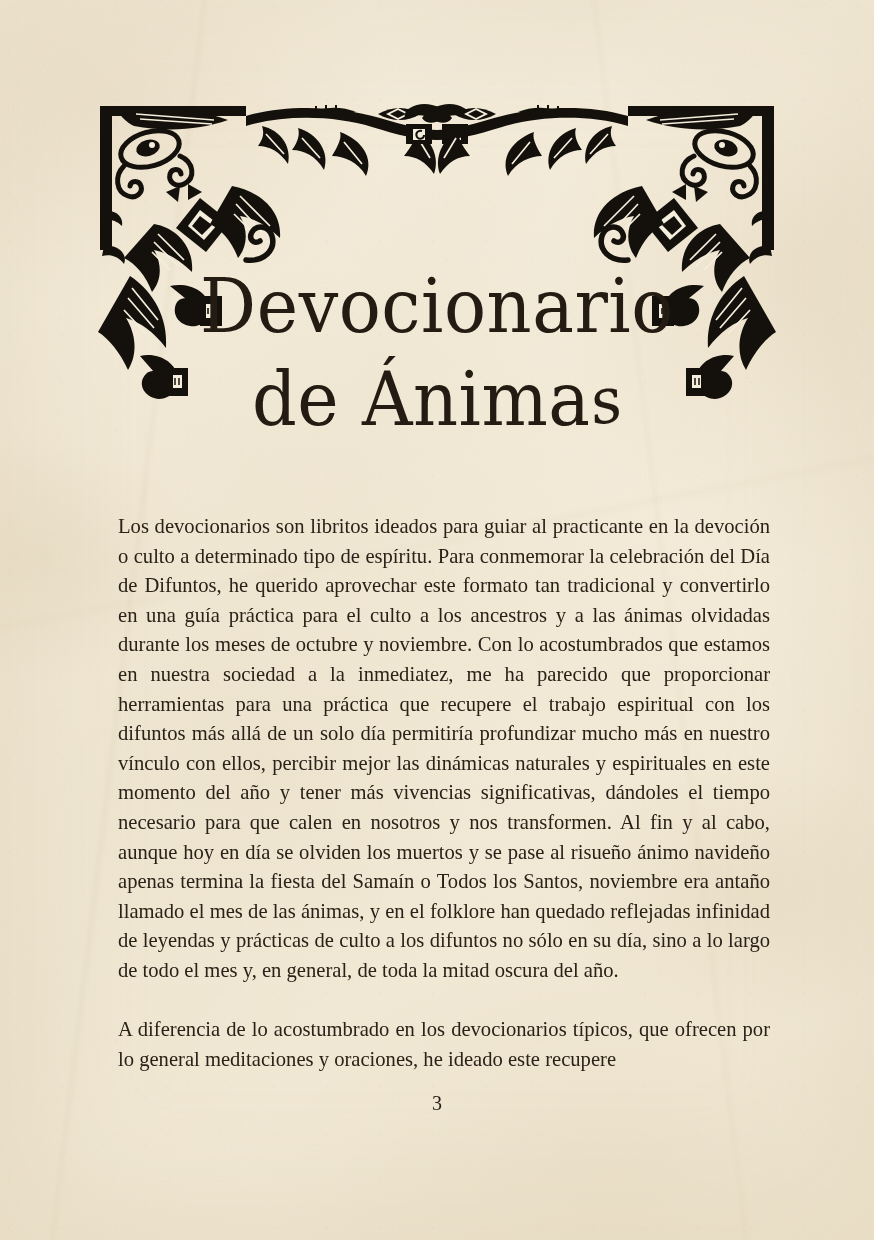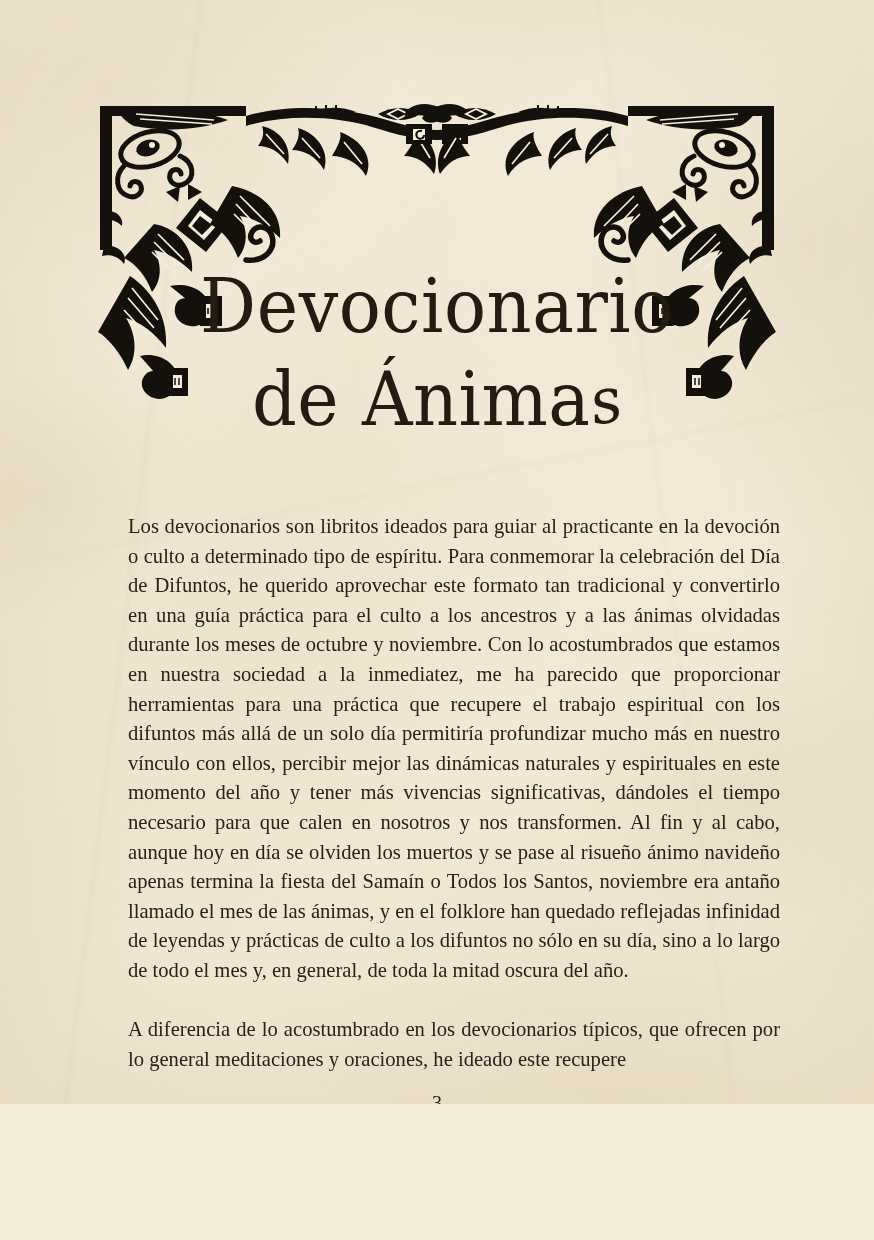--- a/index.html
+++ b/index.html
@@ -12,21 +12,21 @@
     height: 1240px;
     overflow: hidden;
     background: #f3ecdb;
     font-family: "Liberation Serif", "DejaVu Serif", serif;
   }
 
   
   .page {
     position: relative;
     width: 874px;
-    height: 1104px;
+    height: 1240px;
     box-sizing: border-box;
     background-color: #f5eedd;
     background-image:
       radial-gradient(ellipse 420px 300px at 12% 8%,  rgba(228,214,188,0.55) 0%, rgba(228,214,188,0) 70%),
       radial-gradient(ellipse 360px 420px at 92% 22%, rgba(225,211,184,0.50) 0%, rgba(225,211,184,0) 72%),
       radial-gradient(ellipse 500px 340px at 70% 95%, rgba(230,218,193,0.50) 0%, rgba(230,218,193,0) 72%),
       radial-gradient(ellipse 300px 260px at 30% 62%, rgba(233,222,199,0.45) 0%, rgba(233,222,199,0) 70%),
       radial-gradient(ellipse 260px 200px at 85% 72%, rgba(222,207,178,0.38) 0%, rgba(222,207,178,0) 70%),
       radial-gradient(ellipse 220px 180px at 5%  45%, rgba(226,212,186,0.42) 0%, rgba(226,212,186,0) 70%),
       linear-gradient(118deg, rgba(244,237,221,0) 0%, rgba(232,221,198,0.30) 38%, rgba(246,239,224,0) 62%),
@@ -101,21 +101,21 @@
   .title-line.second { font-size: 70px; }
   .swash {
     display: inline-block;
     font-size: 0.86em;
     transform: translateY(-0.04em) rotate(-7deg) skewX(-6deg);
   }
 
   
   .body-col {
     position: absolute;
-    left: 128px;
+    left: 118px;
     top: 512px;
     width: 652px;
   }
   .para {
     margin: 0;
     color: #2a2118;
     font-size: 20.6px;
     line-height: 29.6px;
     text-align: justify;
     text-justify: inter-word;

